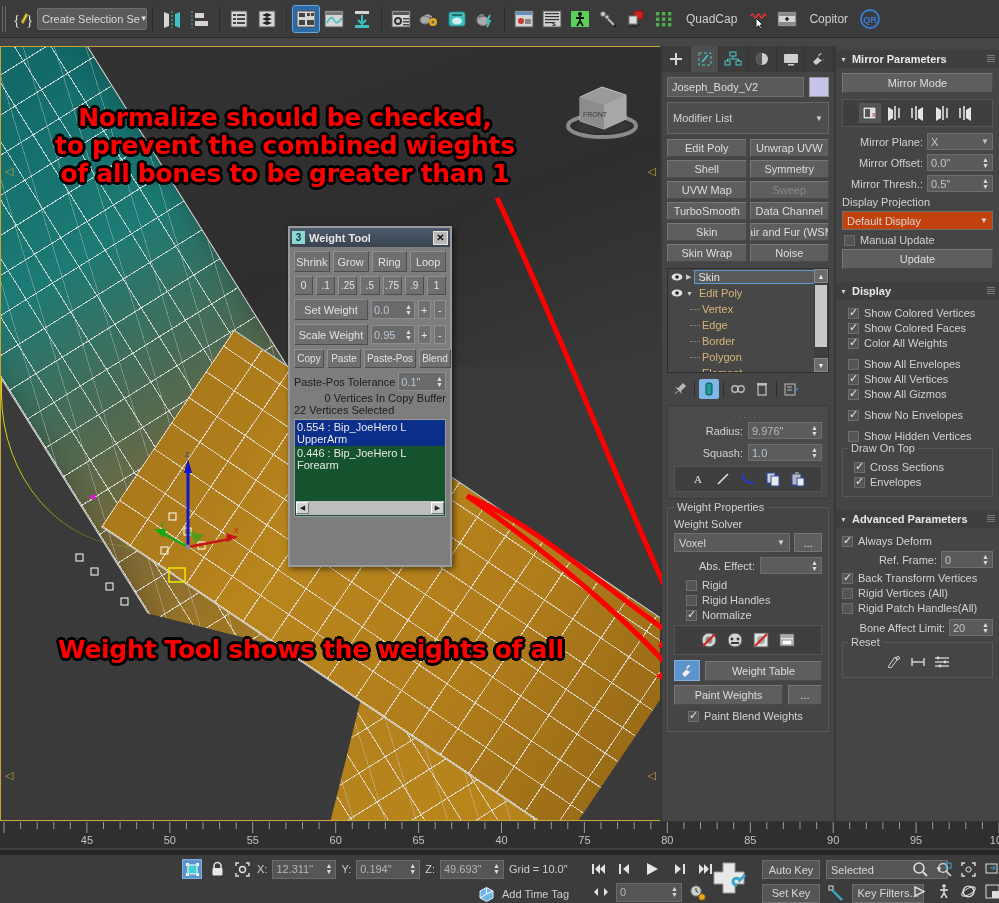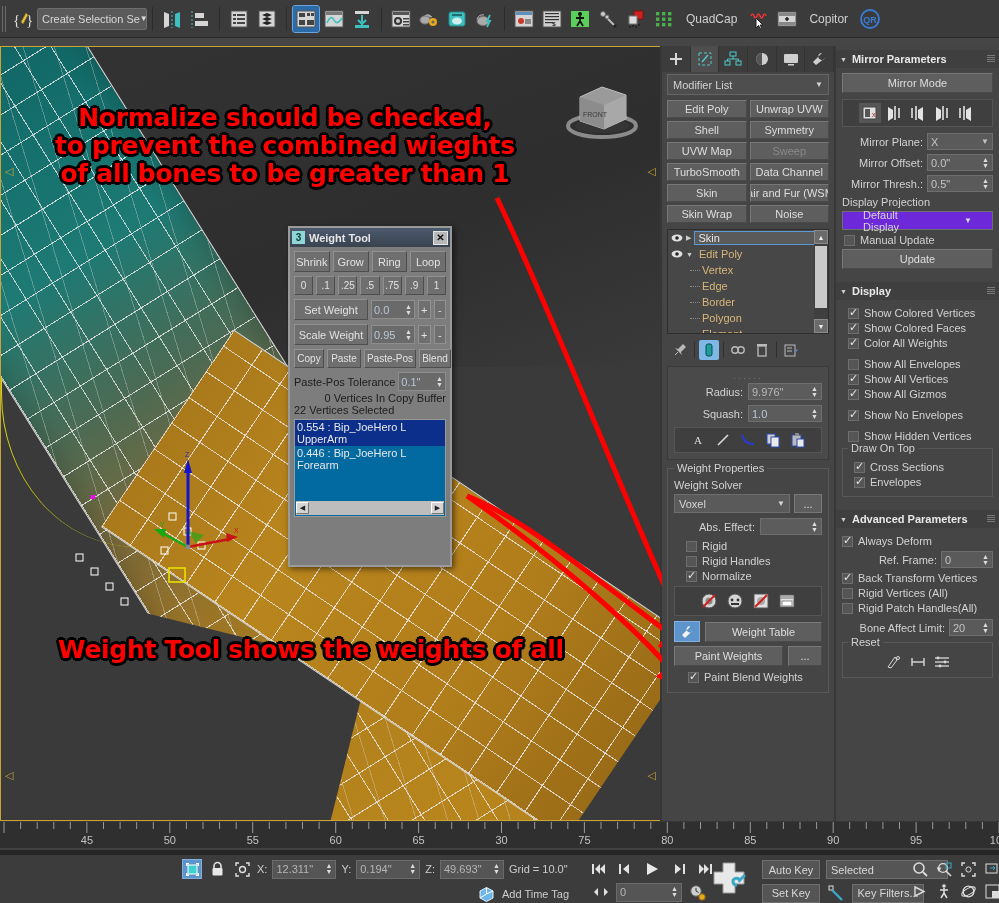--- a/index.html
+++ b/index.html
@@ -151,21 +151,21 @@
   .wt-btn.sq { height:19px; font-size:10px; }
   .wt-spin {
     background:#6a6a6a; border:1px solid #8d8d8d; height:19px; display:flex; align-items:center;
     padding:0 2px; color:#b9c7d6; font-size:11px; min-width:44px;
   }
   .wt-spin .arrows { margin-left:auto; font-size:7px; line-height:6px; color:#ddd; }
   .wt-pm { width:16px; height:19px; background:#6f6f6f; border:1px solid #919191;
     display:flex;align-items:center;justify-content:center;color:#e2e2e2;font-size:11px; }
   .wt-lbl { font-size:11px; color:#1c1c1c; }
   #wt-list {
-    background:#0369a1; border:2px inset #5e5e5e; height:98px; margin-top:3px; position:relative;
+    background:#14532d; border:2px inset #5e5e5e; height:98px; margin-top:3px; position:relative;
     border:1px solid #9a9a9a;
   }
   .wt-item { font-size:11px; padding:1px 2px; color:#e8e8e8; }
   .wt-item.sel { background:#0b2f8a; }
   #wt-hbar { position:absolute; left:1px; right:1px; bottom:1px; height:14px; background:#bdbdbd;
     display:flex; align-items:center; justify-content:space-between; }
   .wt-sbtn { width:13px;height:12px;background:#d4d4d4;border:1px solid #fff;border-right-color:#777;border-bottom-color:#777;
     display:flex;align-items:center;justify-content:center;font-size:7px;color:#222;}
 
   
@@ -176,21 +176,21 @@
   #cp-tabs { display:flex; height:26px; background:#3c3c3c; align-items:stretch; }
   .cp-tab { flex:1; display:flex; align-items:center; justify-content:center; border-right:1px solid #333; }
   .cp-tab.active { background:#4e4e4e; }
   #cp-name-row { display:flex; padding:5px 5px 3px 5px; gap:5px; align-items:center; }
   #cp-name {
     flex:1; height:20px; background:#5a5a5a; border:1px solid #6e6e6e; color:#ddd;
     display:flex; align-items:center; padding:0 4px; font-size:11px;
   }
   #cp-swatch { width:20px; height:20px; background:#c6c4ea; border:1px solid #9a9a9a; }
   #cp-modlist {
-    margin:2px 5px 5px 5px; height:21px; background:#4e4e4e; border:1px solid #656565;
+    margin:2px 5px 5px 5px; height:32px; background:#4e4e4e; border:1px solid #656565;
     display:flex; align-items:center; padding:0 5px; color:#d2d2d2; font-size:11px;
   }
   #cp-modlist .caret { margin-left:auto; font-size:8px; }
   #cp-mods { padding:0 5px; display:grid; grid-template-columns:1fr 1fr; gap:3px; }
   .cp-mod {
     height:18px; background:#5e5e5e; border:1px solid #777; border-right-color:#4a4a4a; border-bottom-color:#4a4a4a;
     color:#dedede; font-size:11px; display:flex; align-items:center; justify-content:center;
     white-space:nowrap; overflow:hidden;
   }
   .cp-mod.disabled { color:#8a8a8a; }
@@ -259,22 +259,22 @@
     color:#dedede; font-size:11px; height:20px; display:flex;align-items:center;justify-content:center; }
   #mirror-icons { display:flex; gap:2px; background:#3f3f3f; border:1px solid #555; padding:3px; margin:6px 0; justify-content:center;}
   .mi { width:22px;height:20px;display:flex;align-items:center;justify-content:center; }
   .mi.sel { background:#565656; }
   .rp-row { display:flex; align-items:center; gap:4px; margin-bottom:4px; font-size:11px; color:#d2d2d2; }
   .rp-row .lbl { margin-left:auto; }
   .rp-ctl { width:66px; height:17px; background:#5a5a5a; border:1px solid #6e6e6e; color:#c4c4c4;
      display:flex;align-items:center;padding:0 3px;font-size:11px;}
   .rp-ctl .caret{margin-left:auto;font-size:8px;}
   .rp-ctl .arrows{margin-left:auto;font-size:7px;line-height:6px;color:#ddd;}
-  .rp-wide { width:100%; height:19px; background:#6d28d9;border:1px solid #6e6e6e;color:#d6d6d6;
-     display:flex;align-items:center;padding:0 20px;font-size:11px;margin-bottom:4px;gap:36px;}
+  .rp-wide { width:100%; height:19px; background:#c2410c;border:1px solid #6e6e6e;color:#d6d6d6;
+     display:flex;align-items:center;padding:0 4px;font-size:11px;margin-bottom:4px;gap:36px;}
   .rp-wide .caret{margin-left:auto;font-size:8px;}
   .chk-row { display:flex; align-items:center; gap:5px; font-size:11px; color:#d2d2d2; margin:3px 0 3px 6px; }
   .grp2 { border:1px solid #585858; margin:6px 0 0 0; padding:9px 5px 5px 5px; position:relative; }
   .grp2-t { position:absolute; top:-7px; left:5px; background:#454545; padding:0 3px; font-size:11px; color:#d2d2d2;}
   #reset-icons { display:flex; gap:6px; justify-content:center; padding-top:2px;}
 
   
   #timeline { position:absolute; left:0; top:822px; width:999px; height:33px; background:#2f2f2f; }
   #tl-ruler { position:absolute; left:0; top:0; width:999px; height:28px; }
   .tl-lbl { position:absolute; top:12px; font-size:11px; color:#c3c3c3; transform:translateX(-50%); }
@@ -674,20 +674,24 @@
           <rect x="6" y="14" width="6" height="1.5" fill="#cfcfcf"></rect>
         </svg>
     </div>
     <div class="cp-tab">
       <svg width="18" height="18" viewBox="0 0 18 18">
           <path d="M12 3 a3.5 3.5 0 1 0 3 5 L6 15 L3 12 L11 4" fill="#cfcfcf"></path>
         </svg>
     </div>
   </div>
 
+  <div id="cp-name-row">
+    <div id="cp-name">Joseph_Body_V2</div>
+    <div id="cp-swatch"></div>
+  </div>
 
   <div id="cp-modlist">
     <span>Modifier List</span>
     <span class="caret">▼</span>
   </div>
 
   <div id="cp-mods">
     <div class="cp-mod">Edit Poly</div>
     <div class="cp-mod">Unwrap UVW</div>
     <div class="cp-mod">Shell</div>
@@ -1158,21 +1162,21 @@
       <line x1="982.4" y1="0" x2="982.4" y2="7" stroke="#9a9a9a" stroke-width="1"></line>
       <line x1="999.0" y1="0" x2="999.0" y2="11" stroke="#9a9a9a" stroke-width="1"></line>
       <line x1="0" y1="27" x2="999" y2="27" stroke="#555"></line>
     </svg>
   <div id="tl-labels">
       <div class="tl-lbl" style="left: 86.9167px;">45</div>
       <div class="tl-lbl" style="left: 169.833px;">50</div>
       <div class="tl-lbl" style="left: 252.75px;">55</div>
       <div class="tl-lbl" style="left: 335.667px;">60</div>
       <div class="tl-lbl" style="left: 418.583px;">65</div>
-      <div class="tl-lbl" style="left: 501.5px;">30</div>
+      <div class="tl-lbl" style="left: 501.5px;">40</div>
       <div class="tl-lbl" style="left: 584.417px;">75</div>
       <div class="tl-lbl" style="left: 667.333px;">80</div>
       <div class="tl-lbl" style="left: 750.25px;">85</div>
       <div class="tl-lbl" style="left: 833.167px;">90</div>
       <div class="tl-lbl" style="left: 916.083px;">95</div>
       <div class="tl-lbl" style="left: 999px;">100</div>
     </div>
   <div id="tl-under"></div>
 </div>
 

